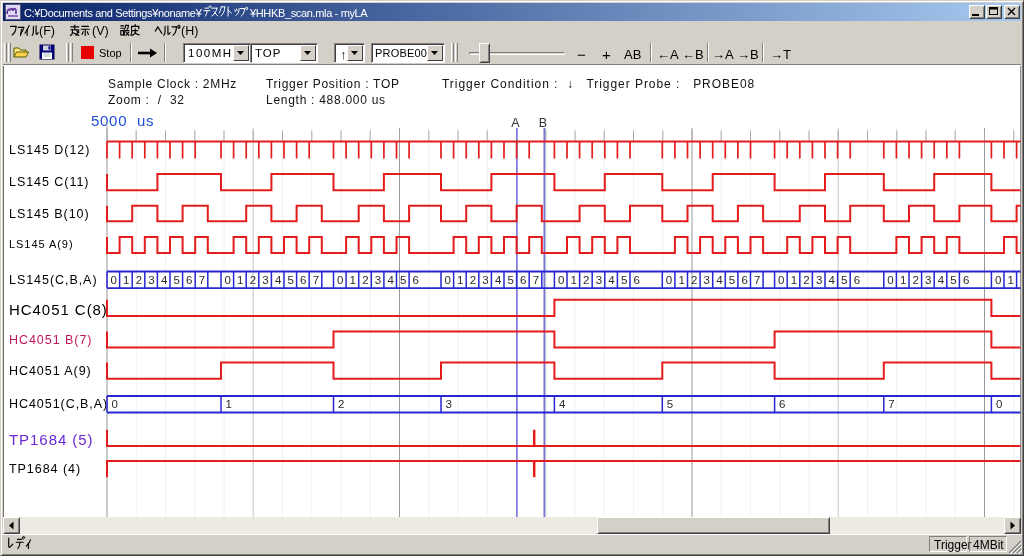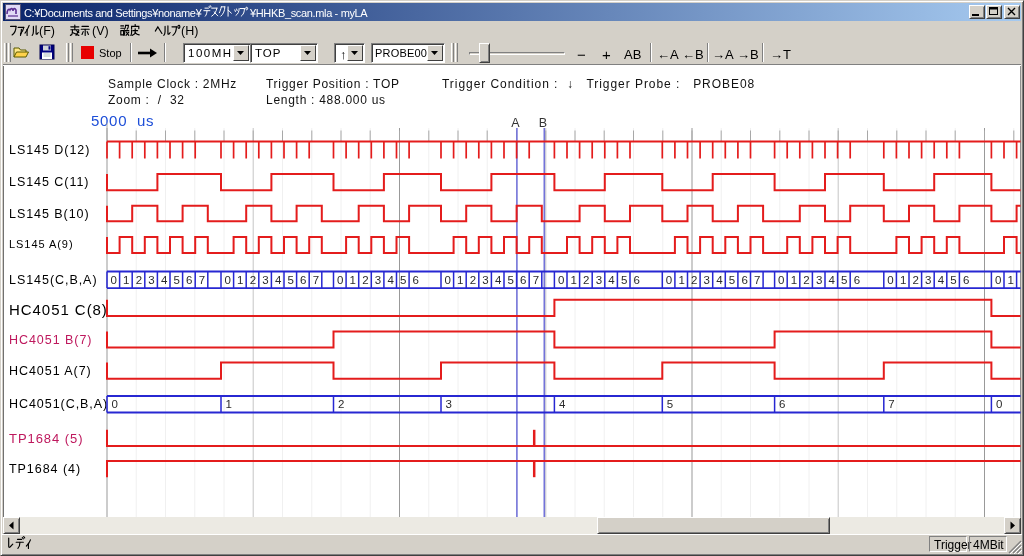--- a/index.html
+++ b/index.html
@@ -112,23 +112,23 @@
 <div class="abs t12" style="left:266px;top:93px;color:#111;font-size:12px;letter-spacing:0.72px">Length : 488.000 us</div>
 <div class="abs t12" style="left:442px;top:77px;color:#111;font-size:12px;letter-spacing:0.72px"><span style="letter-spacing:0.95px">Trigger Condition :  ↓   Trigger Probe :   PROBE08</span></div>
 <div class="abs t12" style="left:91px;top:112px;color:#1d4ed8;font-size:15px;letter-spacing:0.72px">5000  us</div>
 <div class="abs" style="left:9px;top:143px;font-size:12.5px;color:#000;letter-spacing:0.95px;white-space:pre">LS145 D(12)</div>
 <div class="abs" style="left:9px;top:175px;font-size:12.5px;color:#000;letter-spacing:0.95px;white-space:pre">LS145 C(11)</div>
 <div class="abs" style="left:9px;top:207px;font-size:12.5px;color:#000;letter-spacing:0.95px;white-space:pre">LS145 B(10)</div>
 <div class="abs" style="left:9px;top:238px;font-size:11px;color:#000;letter-spacing:0.95px;white-space:pre">LS145 A(9)</div>
 <div class="abs" style="left:9px;top:273px;font-size:12.5px;color:#000;letter-spacing:0.95px;white-space:pre">LS145(C,B,A)</div>
 <div class="abs" style="left:9px;top:301px;font-size:15px;color:#000;letter-spacing:0.95px;white-space:pre">HC4051 C(8)</div>
 <div class="abs" style="left:9px;top:333px;font-size:12.5px;color:#be185d;letter-spacing:0.95px;white-space:pre">HC4051 B(7)</div>
-<div class="abs" style="left:9px;top:364px;font-size:12.5px;color:#000;letter-spacing:0.95px;white-space:pre">HC4051 A(7)</div>
+<div class="abs" style="left:9px;top:364px;font-size:12.5px;color:#000;letter-spacing:0.95px;white-space:pre">HC4051 A(9)</div>
 <div class="abs" style="left:9px;top:397px;font-size:12.5px;color:#000;letter-spacing:0.95px;white-space:pre">HC4051(C,B,A)</div>
-<div class="abs" style="left:9px;top:431px;font-size:13px;color:#be185d;letter-spacing:0.95px;white-space:pre">TP1684 (5)</div>
+<div class="abs" style="left:9px;top:431px;font-size:15px;color:#6d28d9;letter-spacing:0.95px;white-space:pre">TP1684 (5)</div>
 <div class="abs" style="left:9px;top:462px;font-size:12.5px;color:#000;letter-spacing:0.95px;white-space:pre">TP1684 (4)</div>
 <svg class="abs" style="left:0;top:66px" width="1024" height="451" viewBox="0 66 1024 451">
     <path d="M136.2,128V517M165.5,128V517M194.8,128V517M224,128V517M282.5,128V517M311.8,128V517M341,128V517M370.2,128V517M428.8,128V517M458,128V517M487.2,128V517M516.5,128V517M575,128V517M604.2,128V517M633.5,128V517M662.8,128V517M721.2,128V517M750.5,128V517M779.8,128V517M809,128V517M867.5,128V517M896.8,128V517M926,128V517M955.2,128V517M1013.8,128V517" stroke="#f0f0f0" stroke-width="1" fill="none"></path>
 <path d="M253.2,128V517M545.8,128V517M838.2,128V517" stroke="#c6c6c6" stroke-width="1" fill="none"></path>
 <path d="M107,128V517M399.5,128V517M692,128V517M984.5,128V517" stroke="#999999" stroke-width="1" fill="none"></path>
 <path d="M107,123V141.5M136.2,130.5V141.5M165.5,130.5V141.5M194.8,130.5V141.5M224,130.5V141.5M253.2,130.5V141.5M282.5,130.5V141.5M311.8,130.5V141.5M341,130.5V141.5M370.2,130.5V141.5M399.5,130.5V141.5M428.8,130.5V141.5M458,130.5V141.5M487.2,130.5V141.5M516.5,130.5V141.5M545.8,130.5V141.5M575,130.5V141.5M604.2,130.5V141.5M633.5,130.5V141.5M662.8,130.5V141.5M692,130.5V141.5M721.2,130.5V141.5M750.5,130.5V141.5M779.8,130.5V141.5M809,130.5V141.5M838.2,130.5V141.5M867.5,130.5V141.5M896.8,130.5V141.5M926,130.5V141.5M955.2,130.5V141.5M984.5,130.5V141.5M1013.8,130.5V141.5" stroke="#a8a8a8" stroke-width="1" fill="none"></path>
 <line x1="516.9" y1="128.0" x2="516.9" y2="517.0" stroke="#7373d9" stroke-width="1.6"></line>
 <text x="515.4" y="127" font-size="12.5" fill="#333" text-anchor="middle" font-family="Liberation Sans, sans-serif">A</text>
 <line x1="544.3" y1="128.0" x2="544.3" y2="517.0" stroke="#7373d9" stroke-width="1.6"></line>
 <text x="542.8" y="127" font-size="12.5" fill="#333" text-anchor="middle" font-family="Liberation Sans, sans-serif">B</text>

